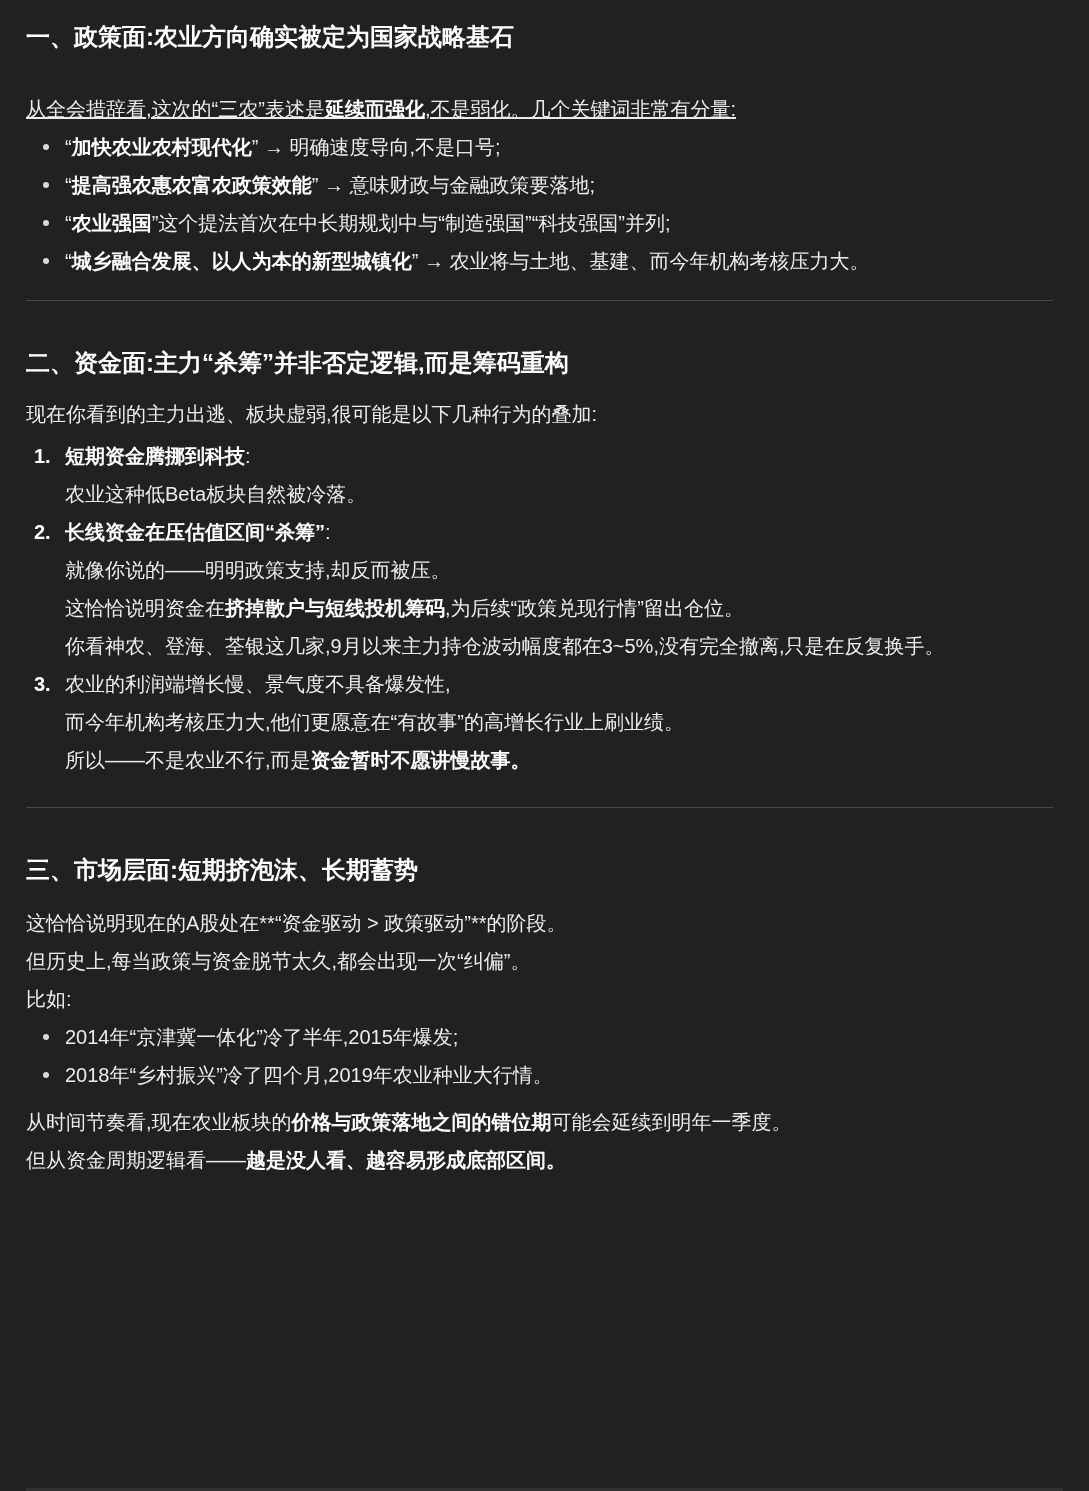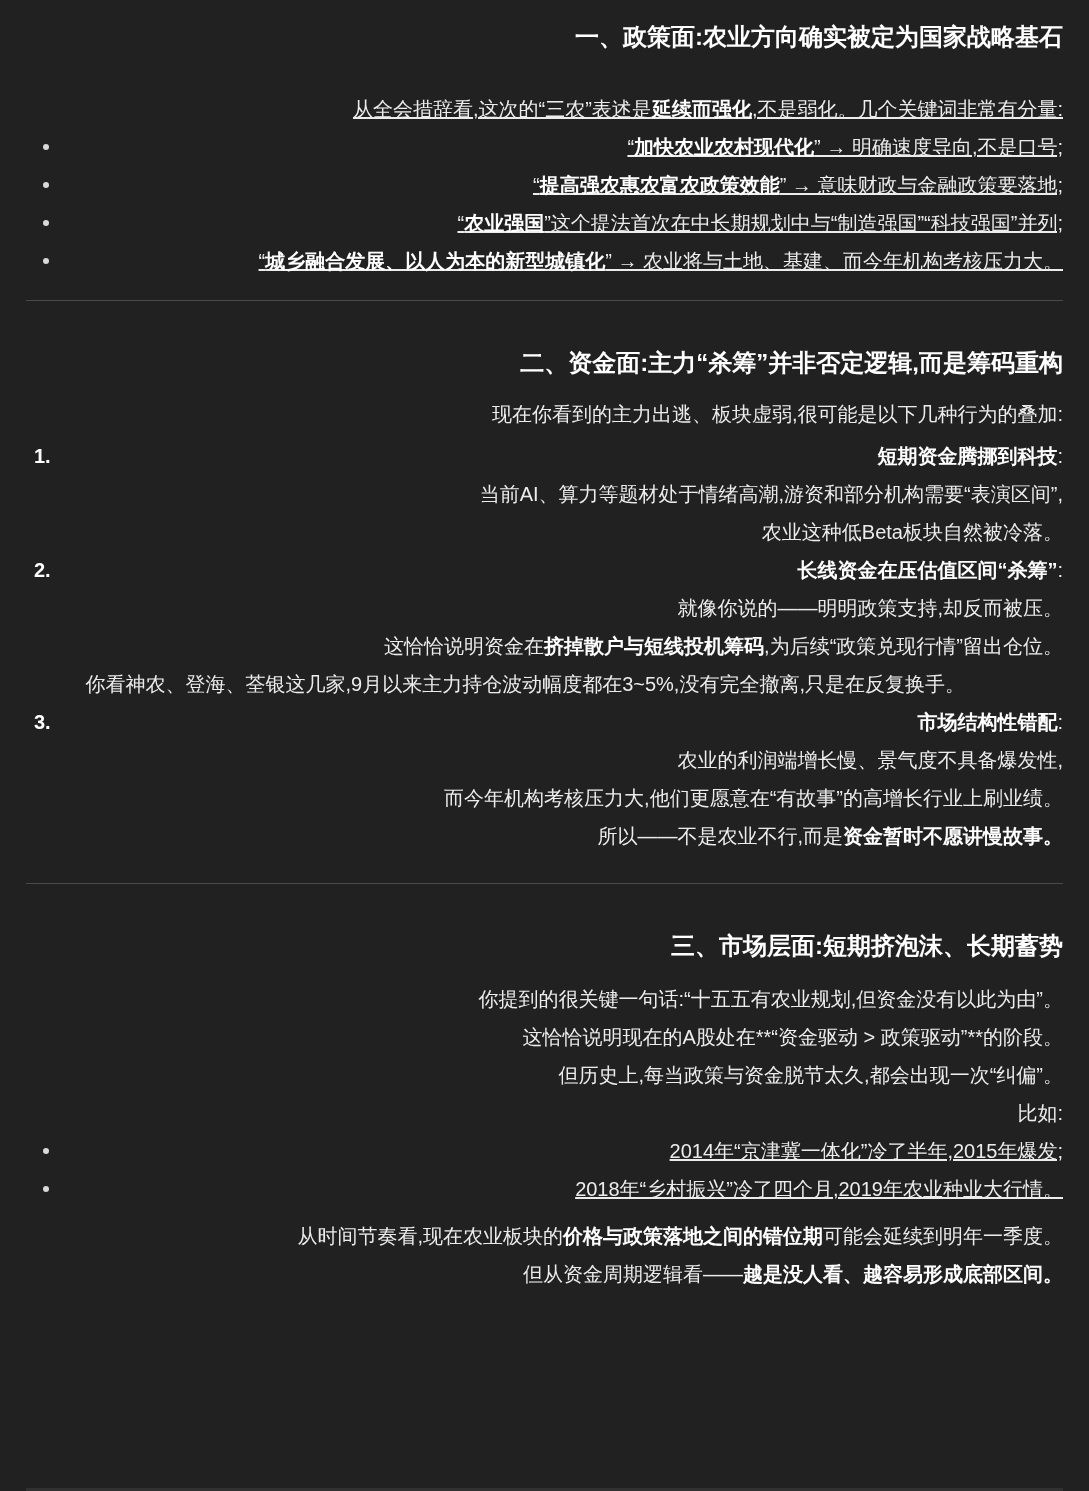--- a/index.html
+++ b/index.html
@@ -7,33 +7,33 @@
     width: 1089px;
     height: 1491px;
     background: #212121;
     color: #ececec;
     overflow: hidden;
     position: relative;
     font-family: "Liberation Sans", "DejaVu Sans", sans-serif;
     font-size: 20px;
     line-height: 38px;
   }
-  .doc { padding: 20px 26px 0 26px; text-align: right; }
+  .doc { padding: 20px 36px 0 26px; }
   .sec-heading {
     font-size: 24px;
     line-height: 34px;
     font-weight: 700;
     color: #ffffff;
     margin: 0;
   }
   strong { color: #ffffff; font-weight: 700; }
   .line { min-height: 38px; }
   .para { margin: 0; }
 
-  ul.blist { list-style: none; margin: 0; padding: 0; text-decoration: underline; }
+  ul.blist { list-style: none; margin: 0; padding: 0; }
   ul.blist li { position: relative; padding-left: 39px; }
   ul.blist li::before {
     content: "";
     position: absolute;
     left: 17px; top: 16px;
     width: 6px; height: 6px;
     border-radius: 50%;
     background: #d9d9d9;
   }
 
@@ -90,45 +90,42 @@
   <hr class="divider">
 
   <h2 class="sec-heading mt-h2">二、资金面:主力“杀筹”并非否定逻辑,而是筹码重构</h2>
 
   <div class="para line mt-intro2"><span>现在你看到的主力出逃、板块虚弱,很可能是以下几种行为的叠加:</span></div>
 
   <ol class="nlist">
     <li>
       <span class="num">1.</span>
       <div class="line"><strong>短期资金腾挪到科技</strong><span>:</span></div>
-      <div class="line"><span>当前AI、算力等题材处于情绪高潮,游资和部分机构需要“表演区间”,</span></div>
       <div class="line"><span>农业这种低Beta板块自然被冷落。</span></div>
     </li>
     <li>
       <span class="num">2.</span>
       <div class="line"><strong>长线资金在压估值区间“杀筹”</strong><span>:</span></div>
       <div class="line"><span>就像你说的——明明政策支持,却反而被压。</span></div>
       <div class="line"><span>这恰恰说明资金在</span><strong>挤掉散户与短线投机筹码</strong><span>,为后续“政策兑现行情”留出仓位。</span></div>
       <div class="line wrapline"><span>你看神农、登海、荃银这几家,9月以来主力持仓波动幅度都在3~5%,没有完全撤离,只是在反复换手。</span></div>
     </li>
     <li>
       <span class="num">3.</span>
-      <div class="line"><strong>市场结构性错配</strong><span>:</span></div>
       <div class="line"><span>农业的利润端增长慢、景气度不具备爆发性,</span></div>
       <div class="line"><span>而今年机构考核压力大,他们更愿意在“有故事”的高增长行业上刷业绩。</span></div>
       <div class="line"><span>所以——不是农业不行,而是</span><strong>资金暂时不愿讲慢故事。</strong></div>
     </li>
   </ol>
 
   <hr class="divider divider2">
 
   <h2 class="sec-heading mt-h3">三、市场层面:短期挤泡沫、长期蓄势</h2>
 
   <div class="para mt-lead3">
-    <div class="line"><span>你提到的很关键一句话:“十五五有农业规划,但资金没有以此为由”。</span></div>
     <div class="line"><span>这恰恰说明现在的A股处在**“资金驱动 &gt; 政策驱动”**的阶段。</span></div>
     <div class="line"><span>但历史上,每当政策与资金脱节太久,都会出现一次“纠偏”。</span></div>
     <div class="line"><span>比如:</span></div>
   </div>
 
   <ul class="blist mt-blist3">
     <li class="line"><span>2014年“京津冀一体化”冷了半年,2015年爆发;</span></li>
     <li class="line"><span>2018年“乡村振兴”冷了四个月,2019年农业种业大行情。</span></li>
   </ul>
 

